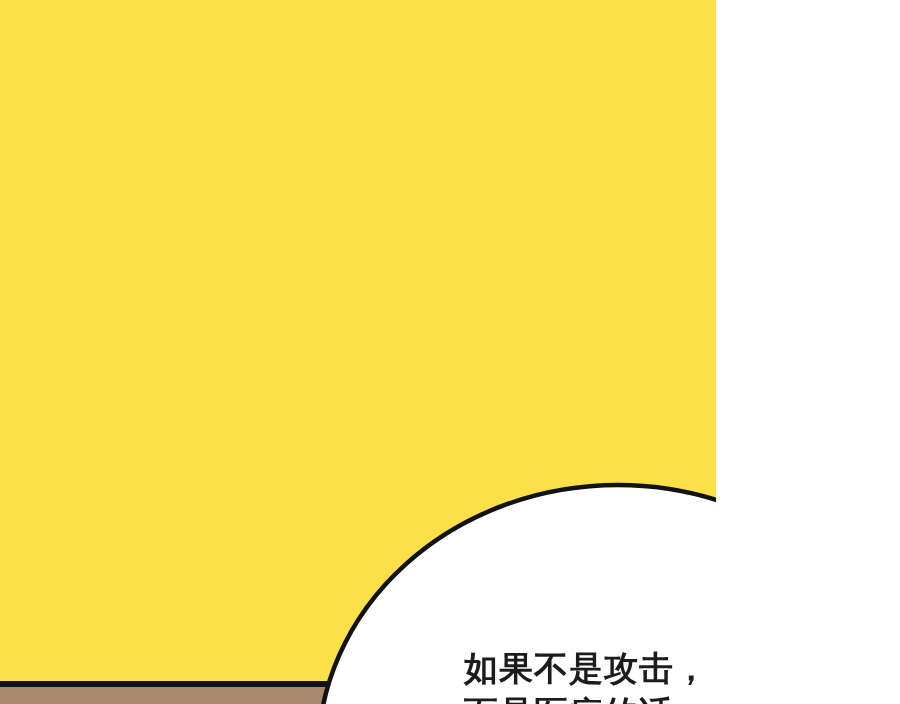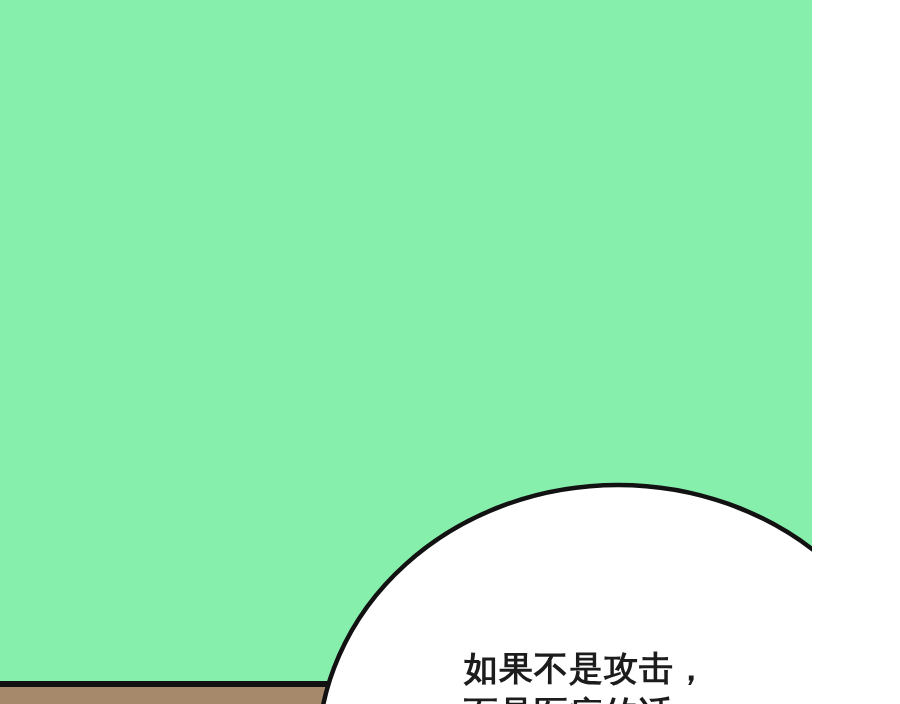--- a/index.html
+++ b/index.html
@@ -2,23 +2,23 @@
 <html><head>
 <meta charset="utf-8">
 <style>
   html, body {
     margin: 0;
     padding: 0;
     background: #ffffff;
   }
   .panel {
     position: relative;
-    width: 812px;
+    width: 716px;
     height: 704px;
-    background: #86efac;
+    background: #fde047;
     overflow: hidden;
     font-family: "Liberation Sans", "DejaVu Sans", sans-serif;
   }
   
   .ground-line {
     position: absolute;
     left: 0;
     top: 681px;
     width: 620px;
     height: 6px;

